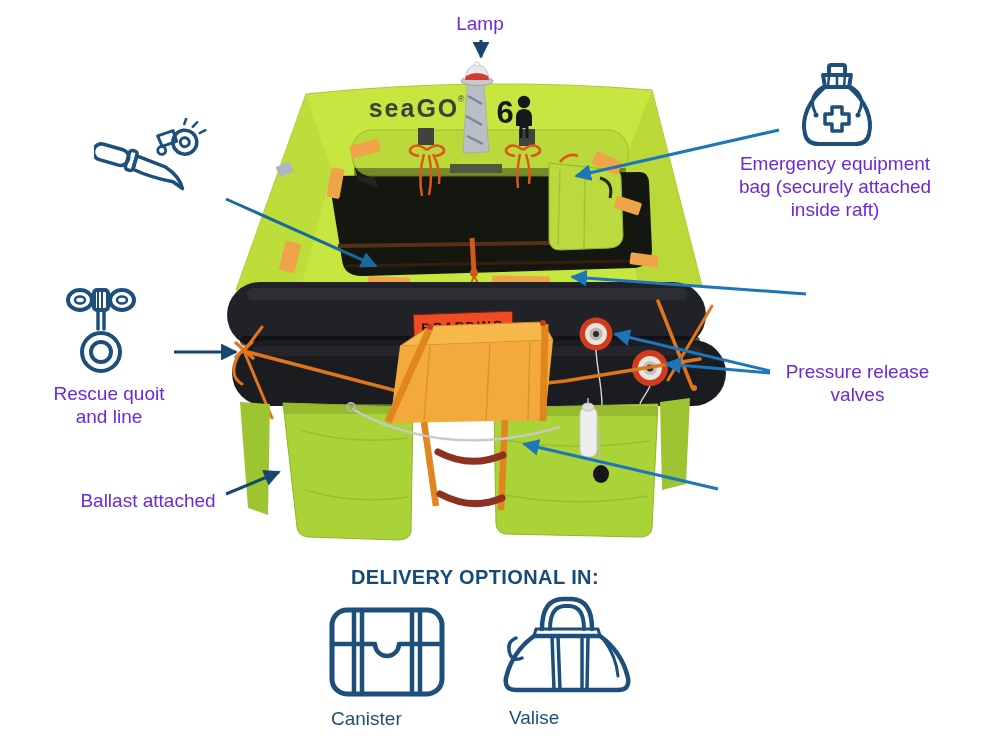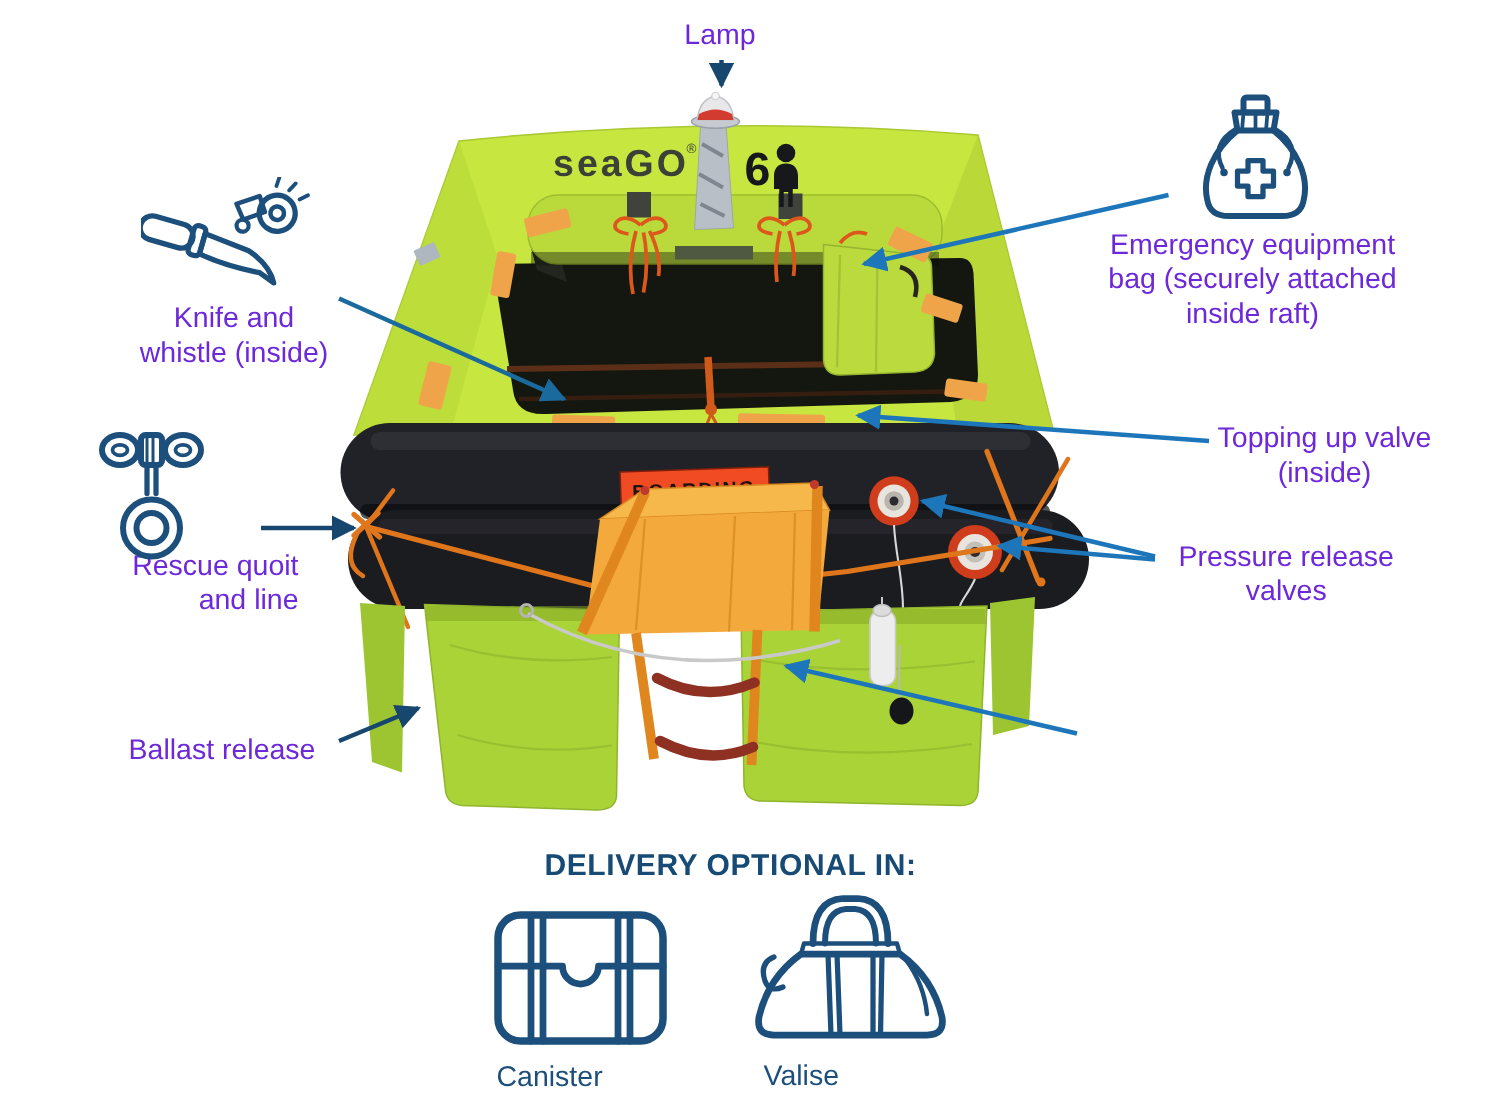--- a/index.html
+++ b/index.html
@@ -194,32 +194,28 @@
       <path d="M806,294 L572,277" stroke="#1d76ba" marker-end="url(#ah-blue)"></path>
       <path d="M174,352 L236,352" stroke="#17476e" marker-end="url(#ah-navy)"></path>
       <path d="M770,371 L615,334" stroke="#1d76ba" marker-end="url(#ah-blue)"></path>
       <path d="M770,373 L666,364" stroke="#1d76ba" marker-end="url(#ah-blue)"></path>
       <path d="M226,494 L279,472" stroke="#17476e" marker-end="url(#ah-navy)"></path>
       <path d="M718,489 L524,444" stroke="#1d76ba" marker-end="url(#ah-blue)"></path>
     </g>
   </svg>
 
   <div class="callout" style="left:430px;top:12px;width:100px;">Lamp</div>
-  <div class="callout" style="left:56px;top:201px;width:200px;">Knife and
-whistle (inside)</div>
   <div class="callout" style="left:720px;top:152px;width:230px;">Emergency equipment
 bag (securely attached
 inside raft)</div>
-  <div class="callout" style="left:773px;top:281px;width:220px;">Topping up valve
-(inside)</div>
-  <div class="callout" style="left:19px;top:366px;width:180px;text-align:right;">Rescue quoit
+  <div class="callout" style="left:19px;top:382px;width:180px;">Rescue quoit
 and line</div>
   <div class="callout" style="left:750px;top:360px;width:215px;">Pressure release
 valves</div>
-  <div class="callout" style="left:48px;top:489px;width:200px;">Ballast release</div>
+  <div class="callout" style="left:48px;top:489px;width:200px;">Ballast attached</div>
 
   <svg class="icon-svg" style="left:94px;top:118px;" width="116" height="78" viewBox="0 0 116 78">
     <g stroke="#1d4f7c" fill="none" stroke-linejoin="round" stroke-linecap="round">
       <g transform="translate(2,24) rotate(16)" stroke-width="3.5">
         <rect x="0" y="0" width="36" height="16" rx="8"></rect>
         <rect x="35" y="-2" width="8" height="20" rx="3"></rect>
         <path d="M43,2 L74,5 Q90,10 96,21 L85,17 Q62,19 43,16 Z"></path>
       </g>
       <g transform="translate(62,6) rotate(-8)">
         <circle cx="26" cy="22" r="12" stroke-width="3.5"></circle>
@@ -252,21 +248,21 @@
       <ellipse cx="62" cy="16" rx="12" ry="10"></ellipse>
       <ellipse cx="62" cy="16" rx="5" ry="3.5" stroke-width="2.5"></ellipse>
       <rect x="34" y="6" width="14" height="20" rx="3"></rect>
       <path d="M38,6 V26 M42,6 V26" stroke-width="2"></path>
       <path d="M38,26 V45 M44,26 V45" stroke-width="3.5"></path>
       <circle cx="41" cy="68" r="19"></circle>
       <circle cx="41" cy="68" r="10"></circle>
     </g>
   </svg>
 
-  <div class="heading" style="left:312px;top:565px;width:350px;">DELIVERY OPTIONAL IN:</div>
+  <div class="heading" style="left:300px;top:565px;width:350px;">DELIVERY OPTIONAL IN:</div>
 
   <svg class="icon-svg" style="left:328px;top:604px;" width="118" height="94" viewBox="0 0 118 94">
     <g stroke="#1d4f7c" fill="none" stroke-width="5" stroke-linejoin="round" stroke-linecap="round">
       <rect x="4" y="6" width="110" height="84" rx="15"></rect>
       <path d="M26,6 V90 M34,6 V90 M84,6 V90 M92,6 V90" stroke-width="4.5"></path>
       <path d="M4,40 H47 a12,12 0 0 0 24,0 H114" stroke-width="4.5"></path>
     </g>
   </svg>
 
   <svg class="icon-svg" style="left:500px;top:592px;" width="134" height="108" viewBox="0 0 134 108">

